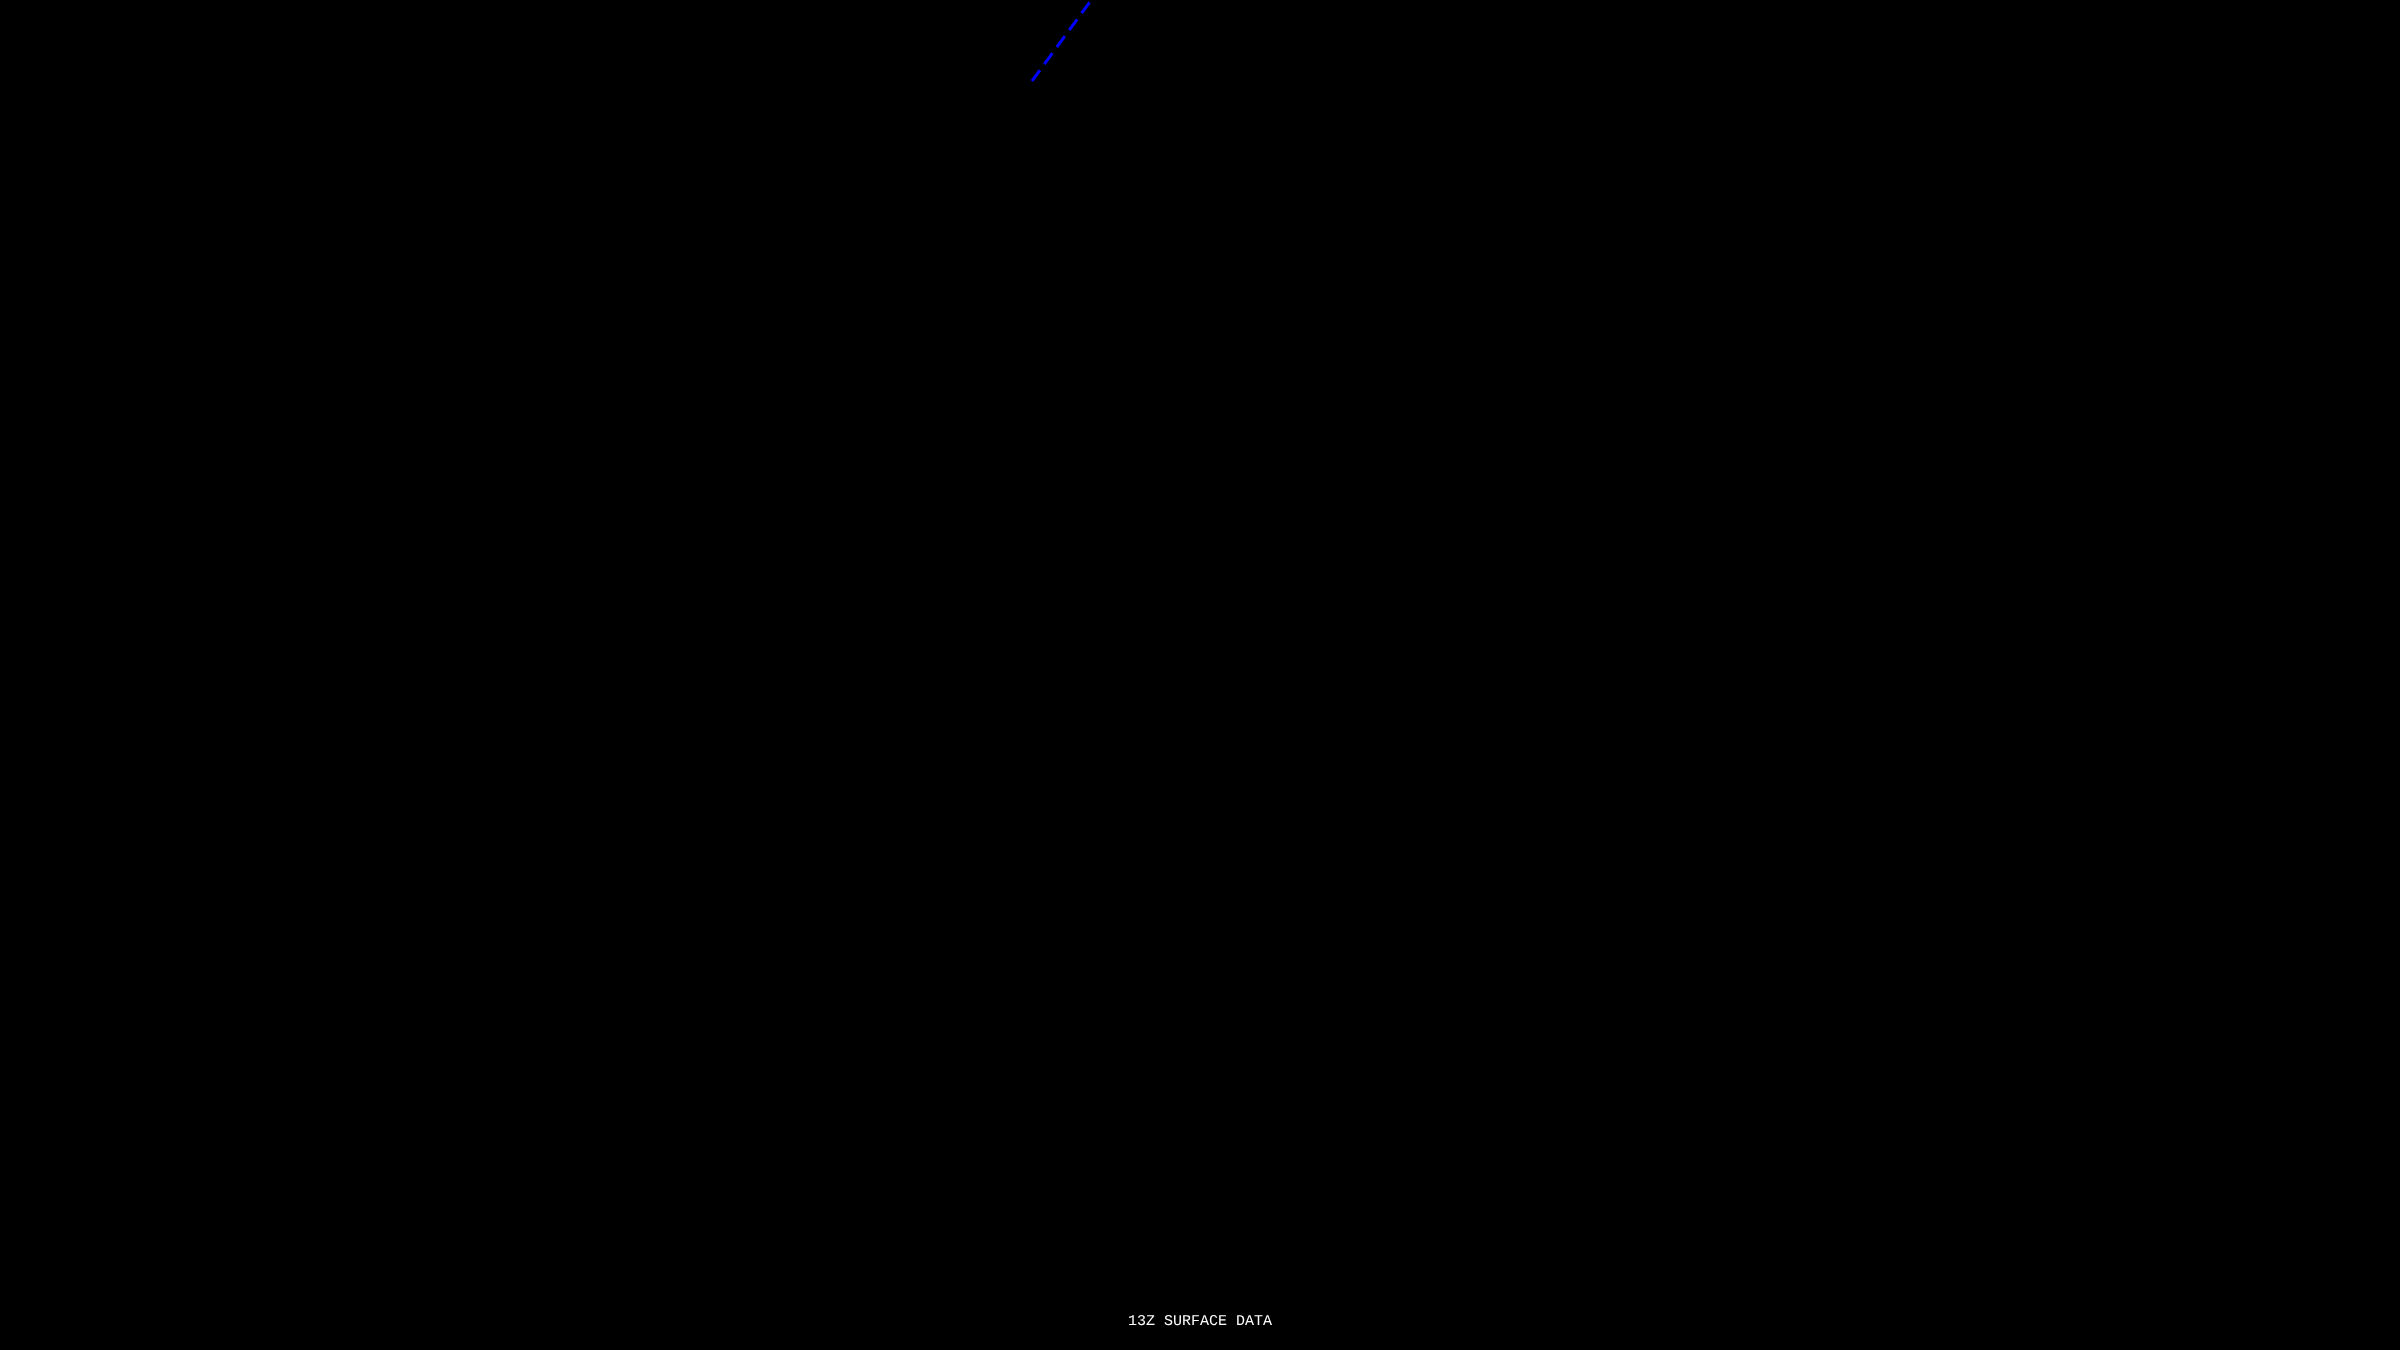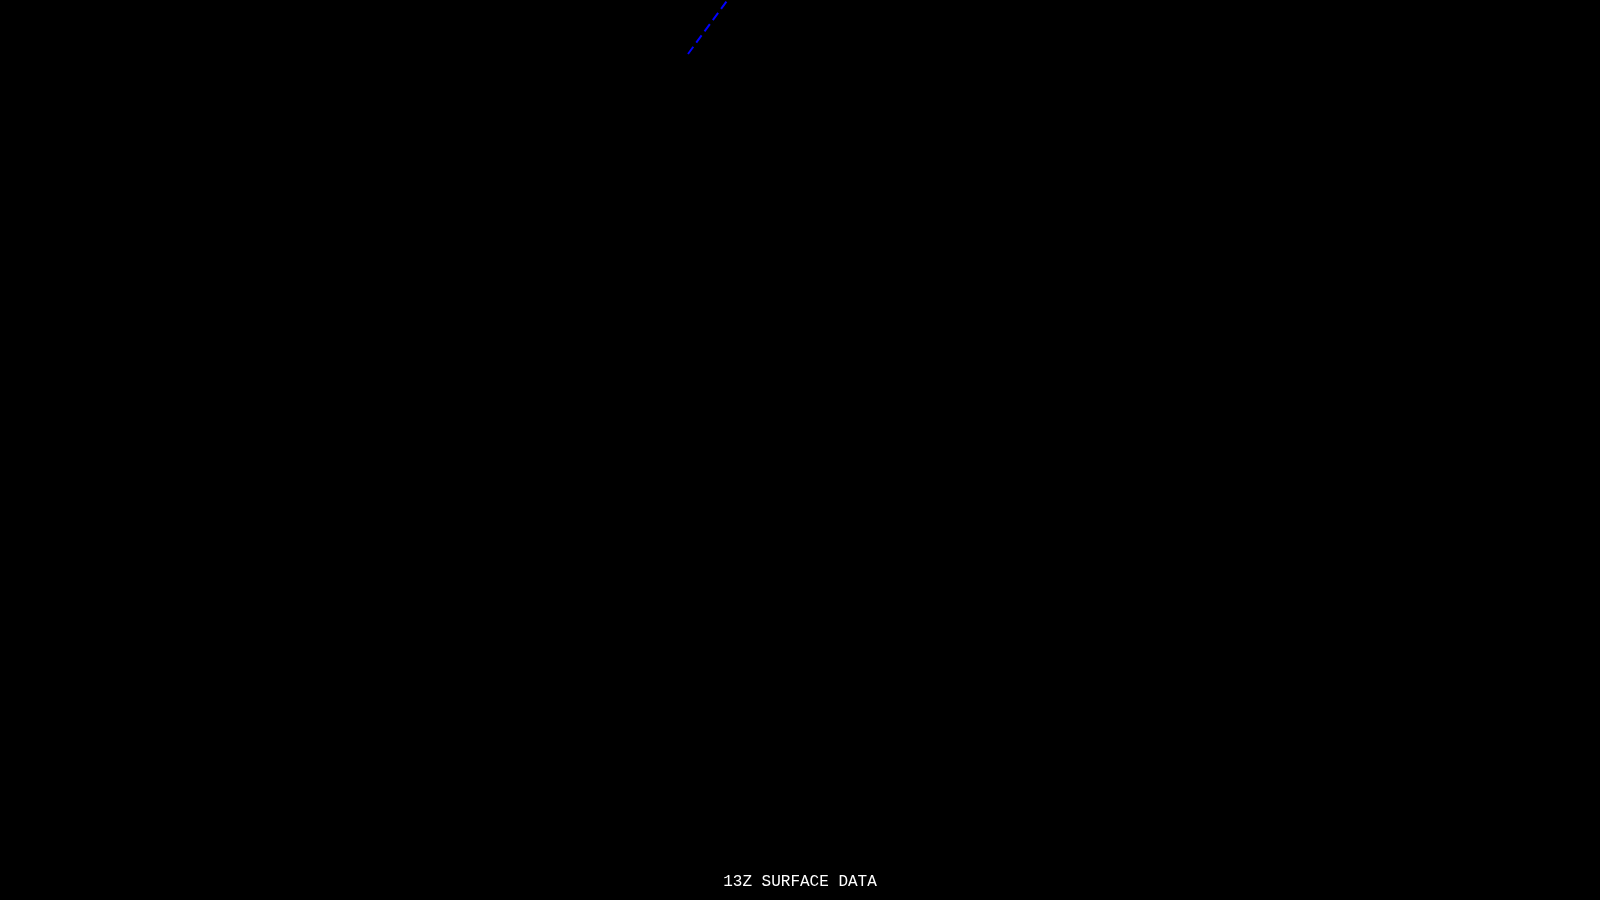--- a/index.html
+++ b/index.html
@@ -31,21 +31,21 @@
   }
   .map-caption {
     position: absolute;
     top: 875px;
     left: 0;
     right: 0;
     height: 16px;
     line-height: 14px;
     text-align: center;
     color: #ffffff;
-    font-size: 16px;
+    font-size: 10px;
     letter-spacing: 0px;
     white-space: pre;
   }
 </style>
 </head>
 <body>
 
 <div class="map-canvas">
   <svg viewBox="0 0 1600 900">
     <line fill="none" x1="688" y1="54" x2="729" y2="-2" stroke="#0000ff" stroke-width="2" stroke-dasharray="9 5"></line>

